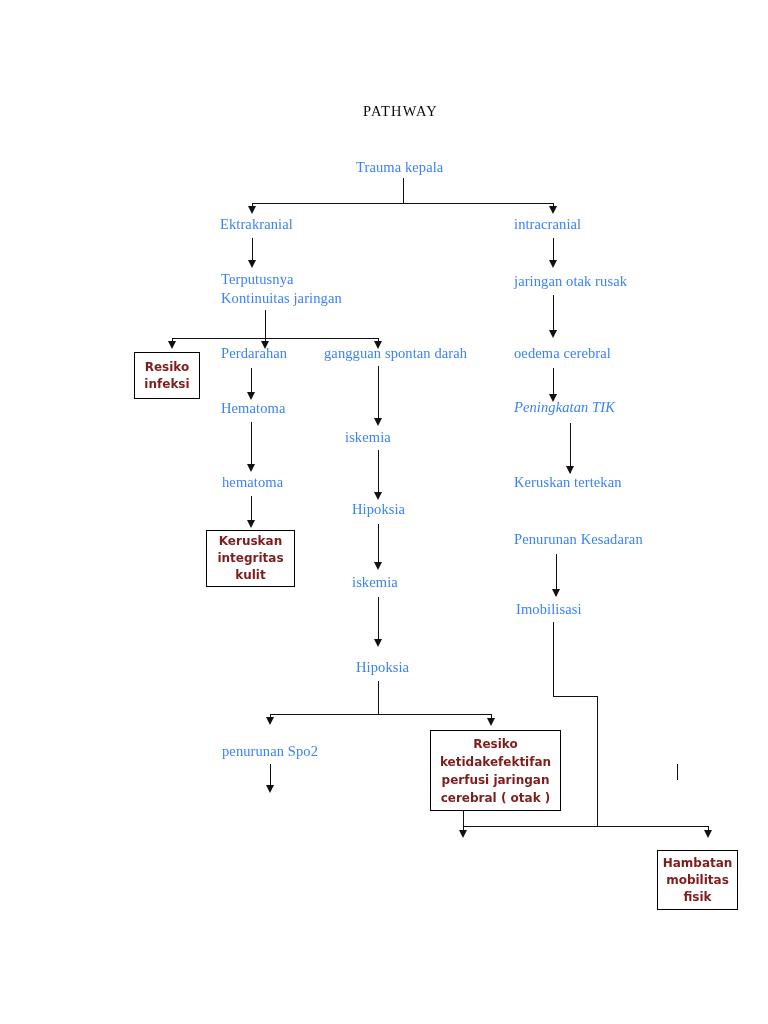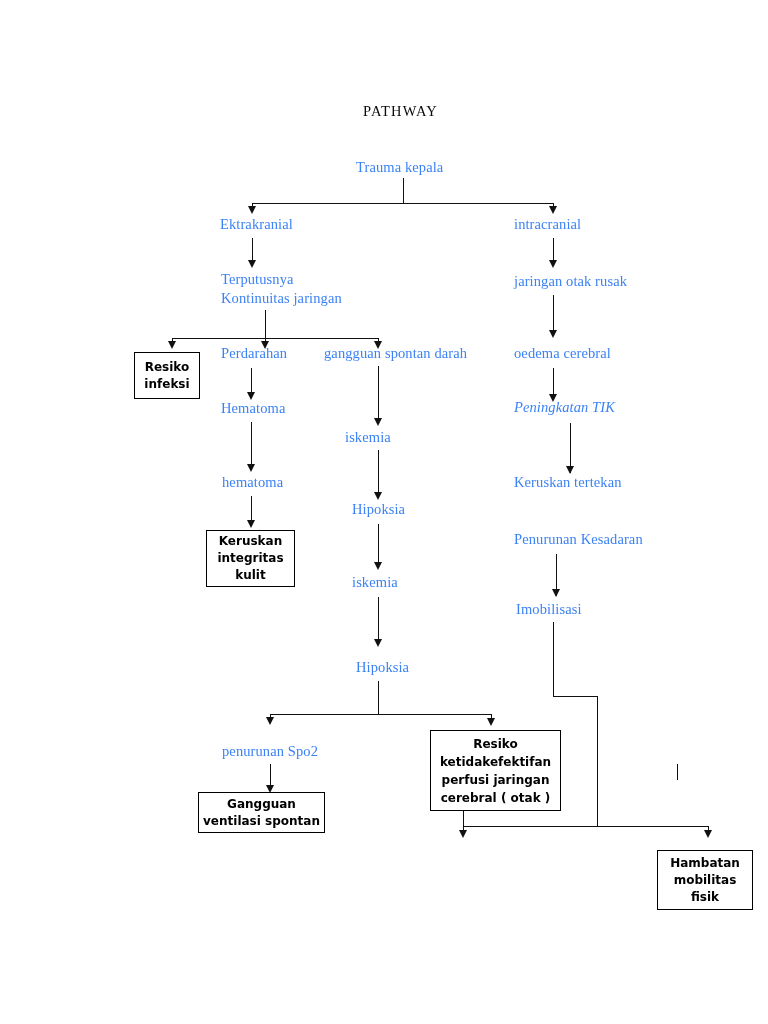--- a/index.html
+++ b/index.html
@@ -38,21 +38,21 @@
   
   .boxnode {
     position: absolute;
     box-sizing: border-box;
     border: 1.6px solid #000000;
     background: #ffffff;
     font-family: "DejaVu Sans", "Liberation Sans", sans-serif;
     font-weight: bold;
     font-size: 12px;
     line-height: 17px;
-    color: #000000;
+    color: #7f1d1d;
     display: flex;
     flex-direction: column;
     align-items: center;
     justify-content: center;
     text-align: center;
     white-space: pre-line;
     padding: 14px 3px;
   }
   
   .vline {
@@ -194,19 +194,17 @@
 
   <div class="vline" style="left:463px; top:811px; height:15px;"></div>
   <div class="hline" style="left:463px; top:826px; width:245px;"></div>
   <div class="vline" style="left:463px; top:826px; height:8px;"></div>
   <div class="arrowhead" style="left:459px; top:830px;"></div>
   <div class="vline" style="left:708px; top:826px; height:8px;"></div>
   <div class="arrowhead" style="left:704px; top:830px;"></div>
 
   <div class="tick" style="left:677px; top:764px; height:16px;"></div>
 
-  <div class="boxnode" style="left:198px; top:792px; width:127px; height:41px;">Gangguan
-ventilasi spontan</div>
-  <div class="boxnode" style="left:657px; top:850px; width:96px; height:60px;">Hambatan
+  <div class="boxnode" style="left:657px; top:850px; width:81px; height:60px;">Hambatan
 mobilitas
 fisik</div>
 
 </div>
 
 </body></html>

